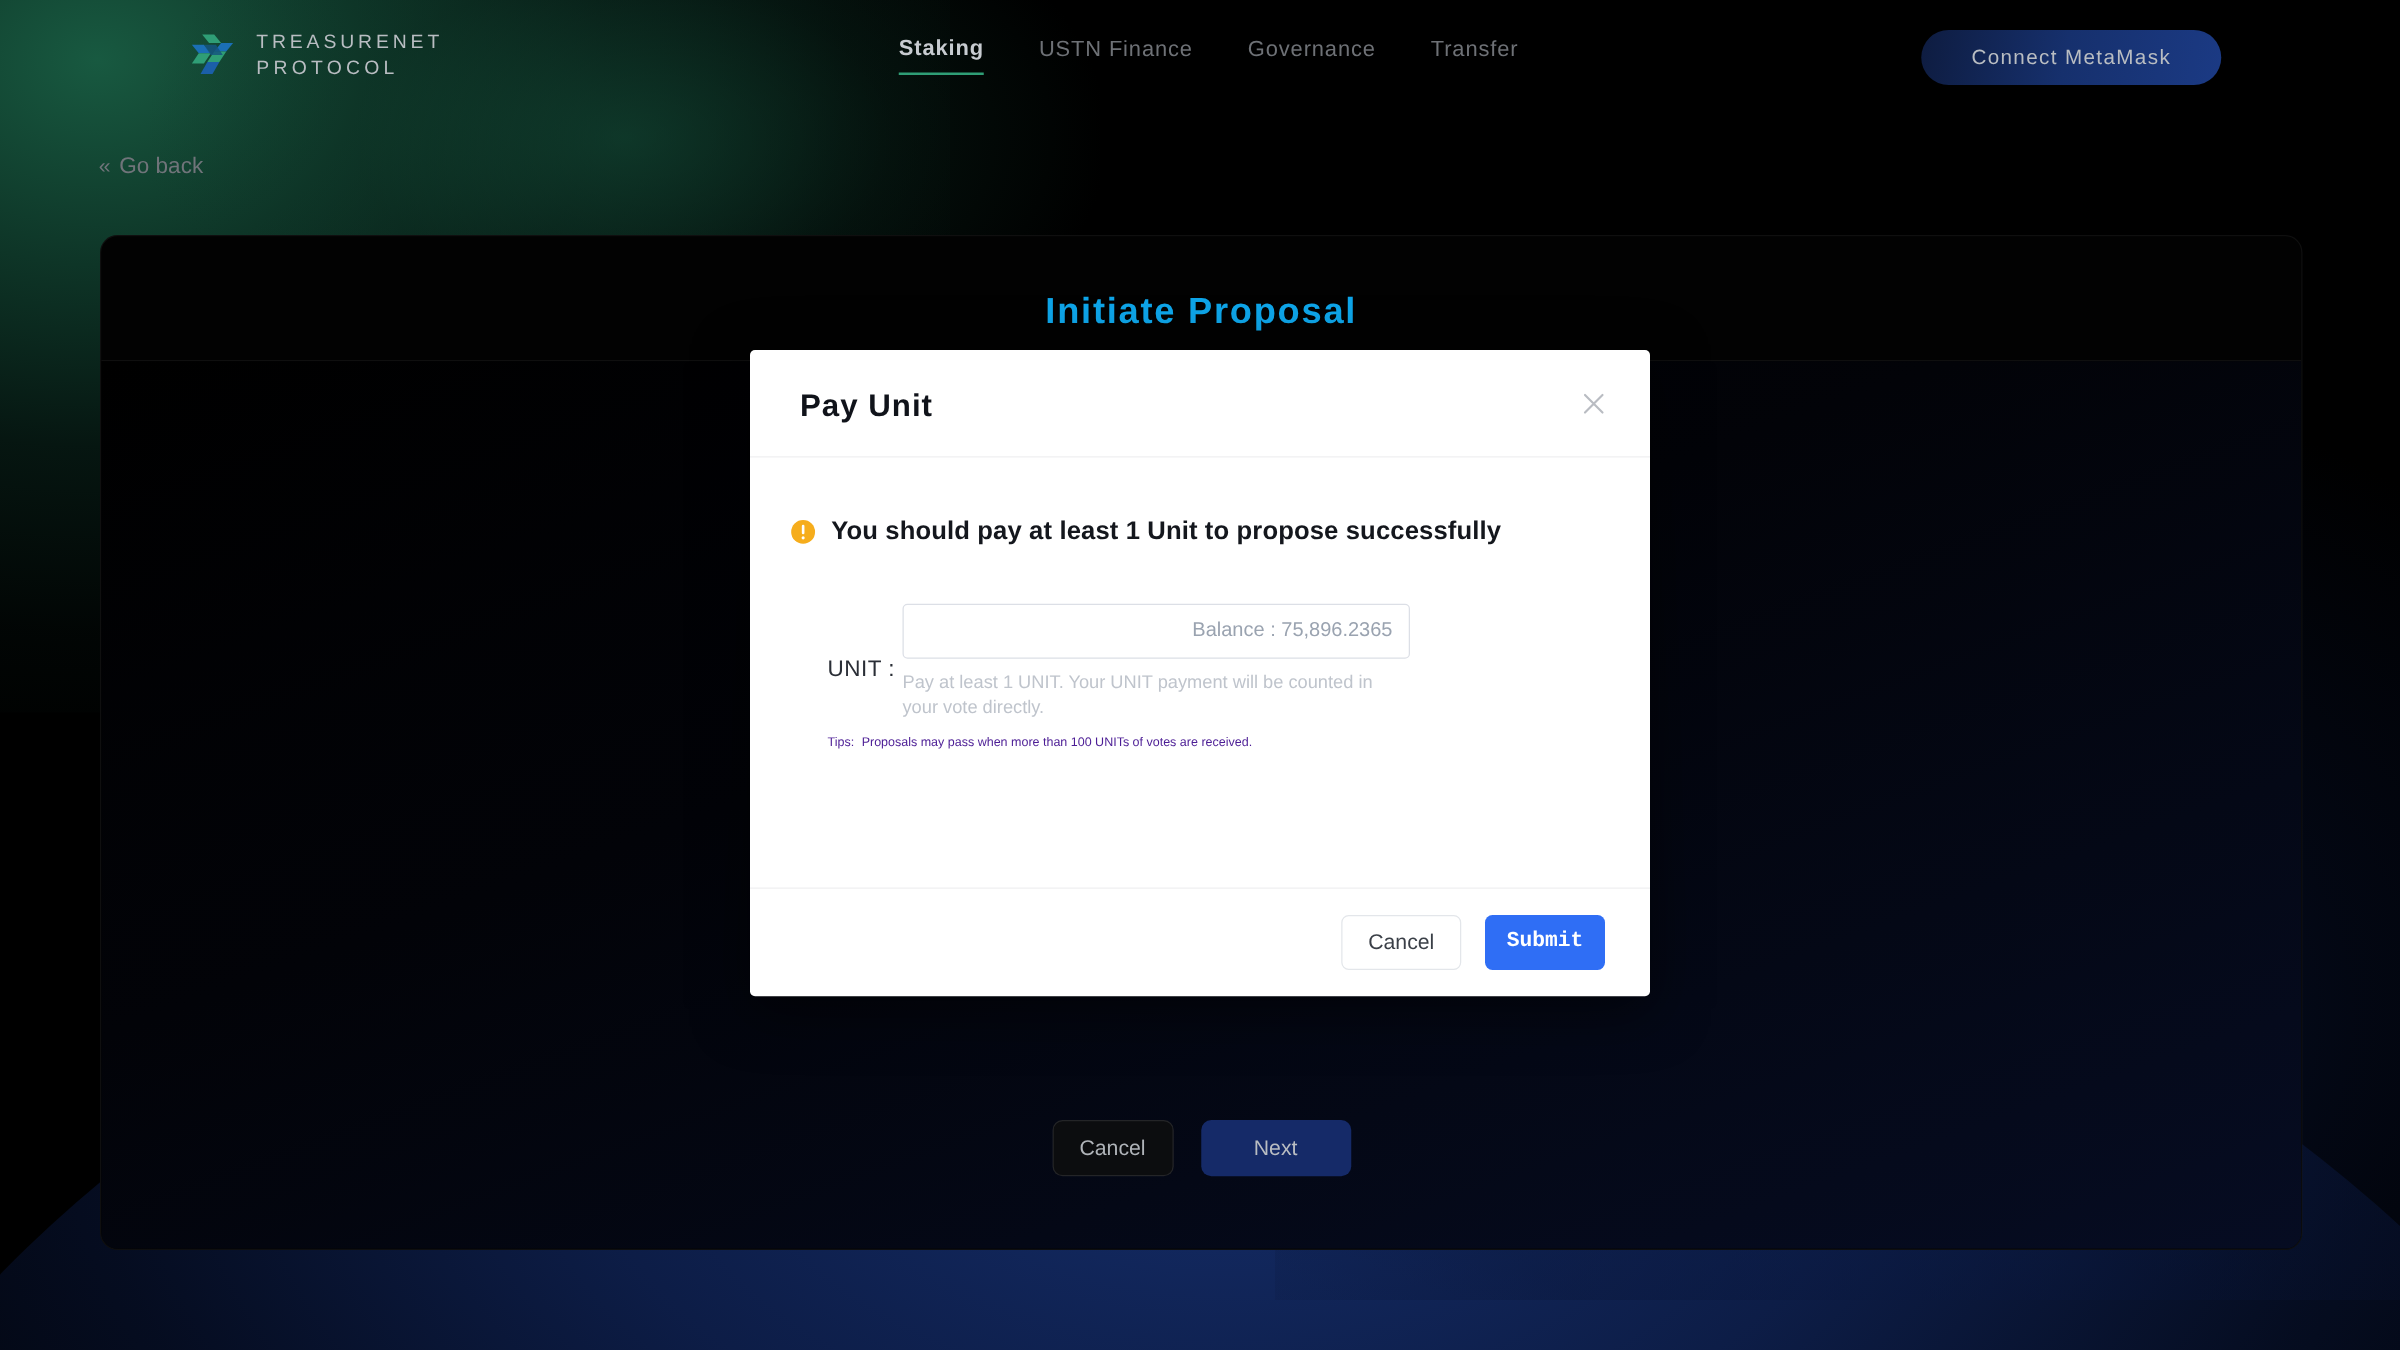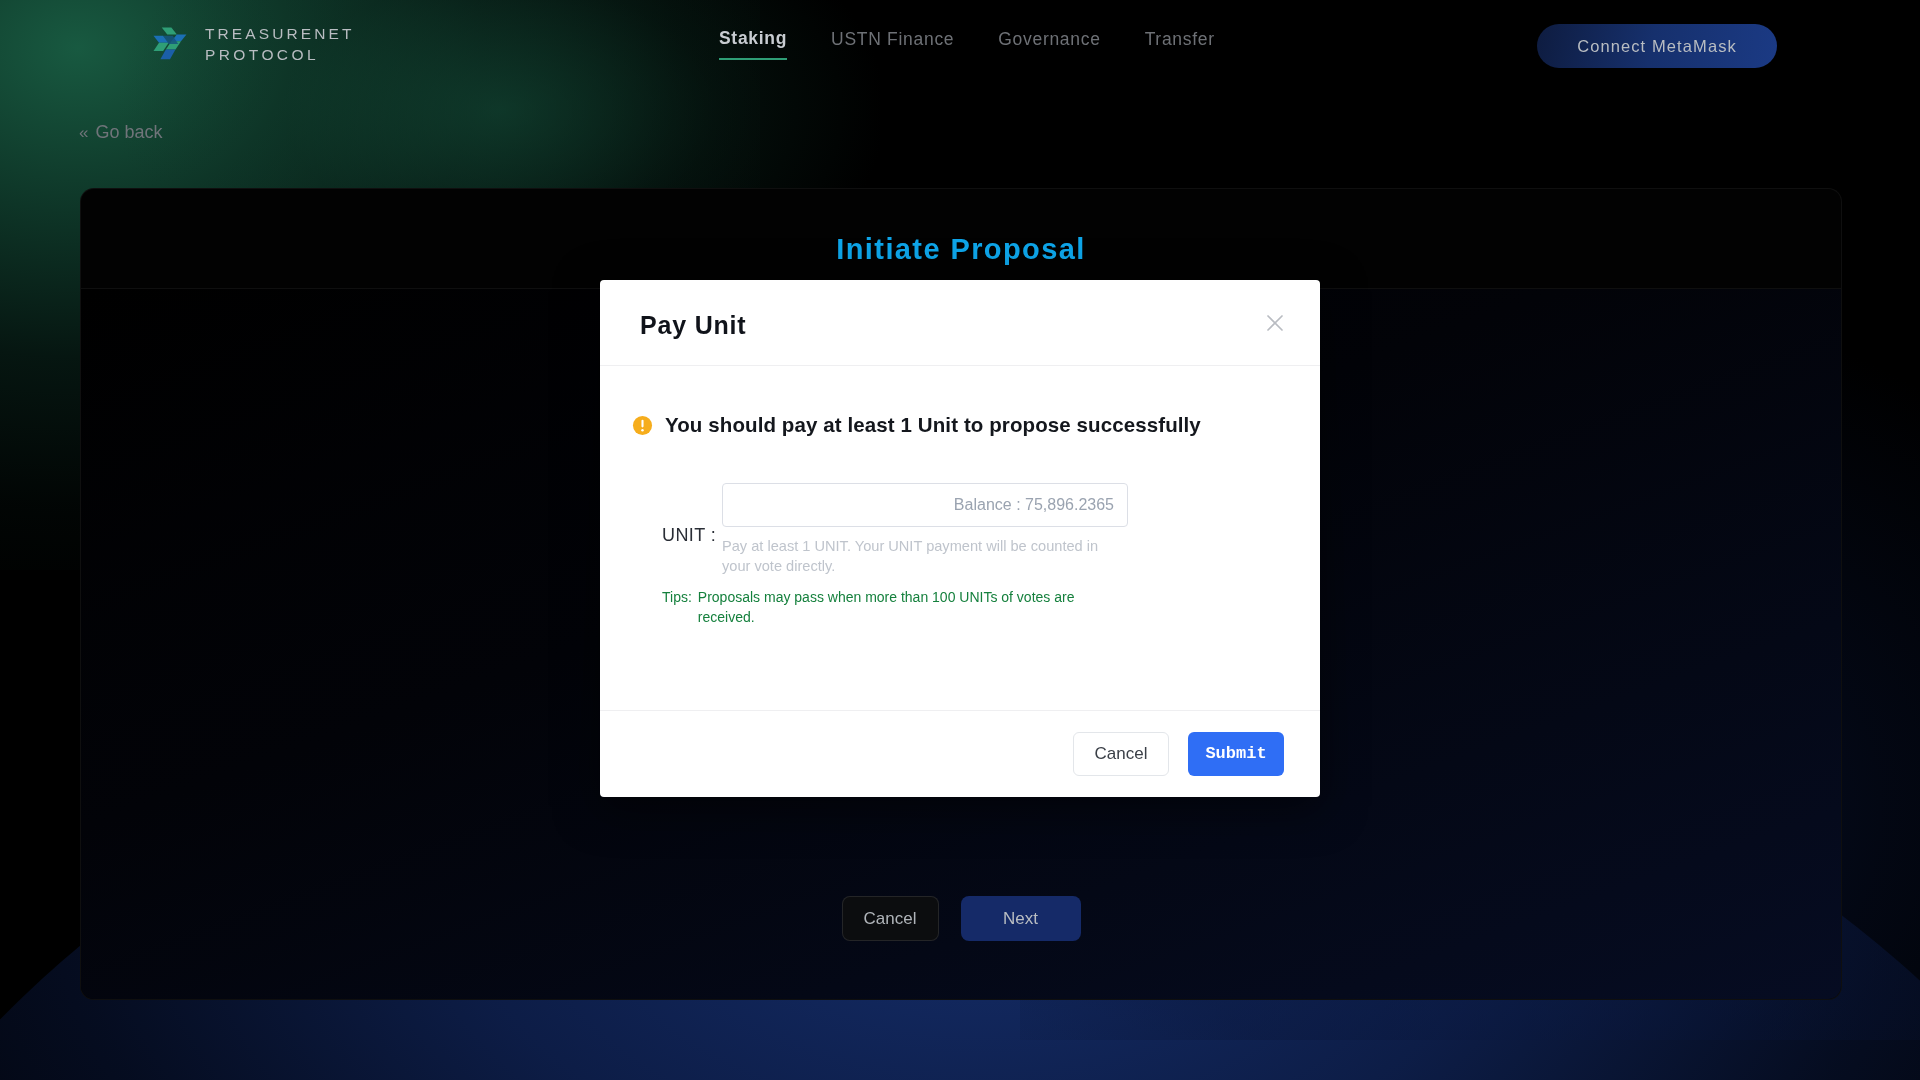--- a/index.html
+++ b/index.html
@@ -352,25 +352,24 @@
     color: #bfc4cc;
     font-size: 14.6px;
     line-height: 1.35;
   }
 
   .tips {
     position: absolute;
     left: 62px;
     top: 222px;
     width: 462px;
-    color: #15803d;
-    font-size: 14px;
+    color: #4c1d95;
+    font-size: 10px;
     line-height: 1.42;
     display: flex;
-    justify-content: flex-end;
   }
   .tips-label { white-space: nowrap; padding-right: 6px; }
 
   .modal-footer {
     position: relative;
     height: 86px;
     border-top: 1px solid #efeff1;
     display: flex;
     align-items: center;
     justify-content: flex-end;

